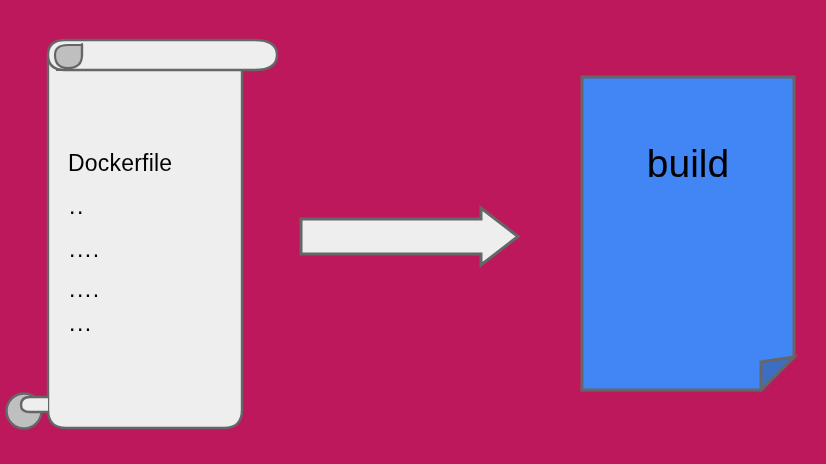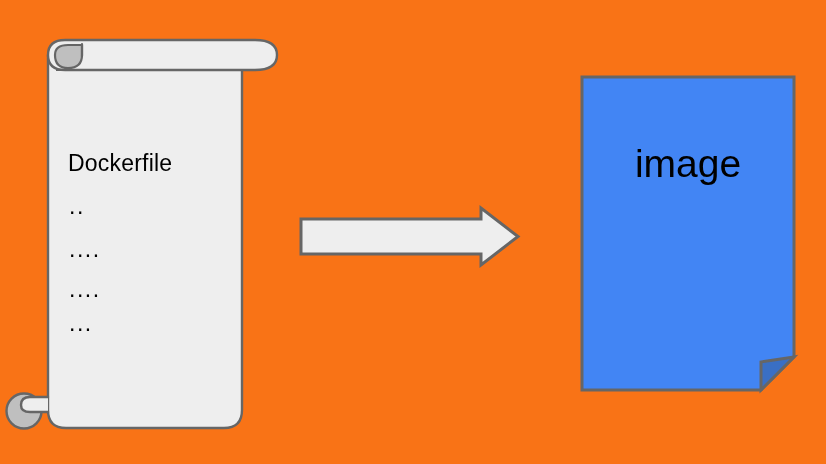--- a/index.html
+++ b/index.html
@@ -8,21 +8,21 @@
     padding: 0;
     background: #ffffff;
   }
   body {
     font-family: "Liberation Sans", sans-serif;
   }
   #canvas {
     position: relative;
     width: 826px;
     height: 464px;
-    background: #f97316;
+    background: #be185d;
     overflow: hidden;
   }
   #canvas svg.layer {
     position: absolute;
     left: 0;
     top: 0;
     width: 826px;
     height: 464px;
     overflow: visible;
   }
@@ -140,15 +140,15 @@
 
   <div class="txt scroll-line scroll-line-0">..</div>
 
   <div class="txt scroll-line scroll-line-1">....</div>
 
   <div class="txt scroll-line scroll-line-2">....</div>
 
   <div class="txt scroll-line scroll-line-3">...</div>
 
 
-  <div class="txt image-label">image</div>
+  <div class="txt image-label">build</div>
 
 </div>
 
 </body></html>

